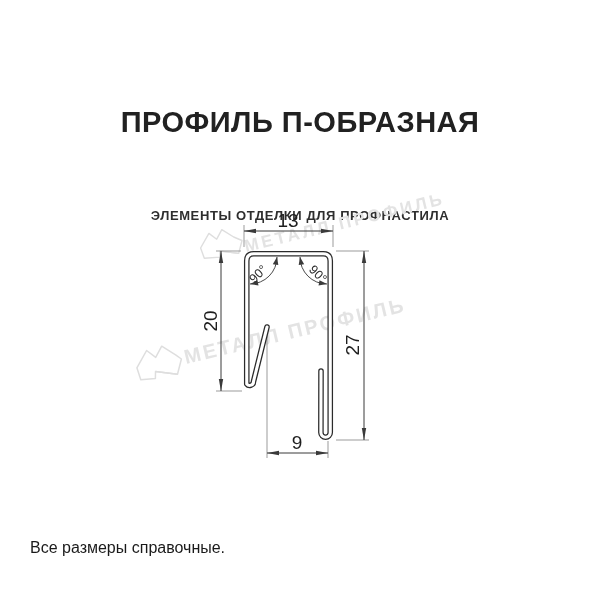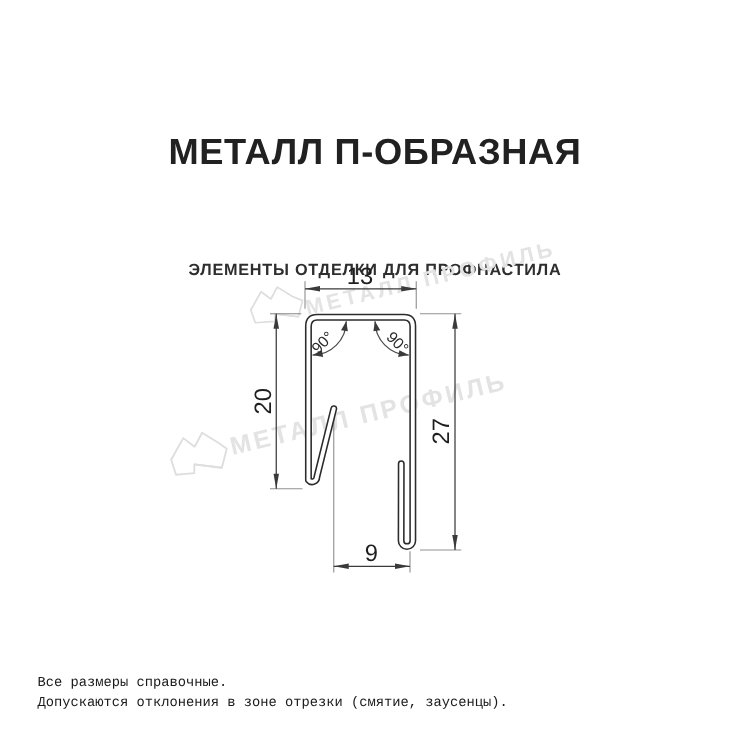--- a/index.html
+++ b/index.html
@@ -3,34 +3,34 @@
 <meta charset="utf-8">
 <style>
   html,body{margin:0;padding:0;background:#ffffff;}
   body{width:600px;height:600px;position:relative;overflow:hidden;
        font-family:"Liberation Sans",sans-serif;}
   .header{position:absolute;top:47px;left:0;width:600px;text-align:center;}
   .title{font-size:29px;line-height:30px;font-weight:700;color:#212121;
          letter-spacing:0.5px;white-space:pre;}
   .subtitle{margin-top:11px;font-size:13px;font-weight:700;color:#2e2e2e;
             letter-spacing:0.6px;}
-  .footer{position:absolute;left:30px;top:540px;font-size:11px;line-height:15.5px;
-          color:#1a1a1a;font-family:Liberation Mono, monospace;}
+  .footer{position:absolute;left:30px;top:540px;font-size:16px;line-height:15.5px;
+          color:#1a1a1a;}
   svg{position:absolute;left:0;top:0;}
   svg text{font-family:"Liberation Sans",sans-serif;}
   .dimtxt{font-size:19px;fill:#1e1e1e;}
   .angtxt{font-size:12.5px;fill:#2a2a2a;}
   .wmtxt{font-weight:700;fill:#e3e3e3;}
 </style>
 </head>
 <body>
 
 <div class="header">
   <div class="title">
-    <div>МЕТАЛЛ П-ОБРАЗНАЯ</div>
+    <div>ПРОФИЛЬ П-ОБРАЗНАЯ</div>
   </div>
   <div class="subtitle">ЭЛЕМЕНТЫ ОТДЕЛКИ ДЛЯ ПРОФНАСТИЛА</div>
 </div>
 
 <svg width="600" height="600" viewBox="0 0 600 600">
 
   <g stroke="#dedede" stroke-width="1.4" fill="none" stroke-linejoin="round">
 
     <path d="M 204.3,258.2 L 200.6,248 L 208.9,233.4 L 216.7,239.2 L 221.8,229.7
              L 233.7,237 L 242,240.5 L 238.7,253.4 L 220,251.1 L 219.9,257.1 Z"></path>
@@ -101,14 +101,13 @@
     <path d="M277,257 L272.8,264.2 L278.3,265 Z"></path>
     <path d="M300,257 L304.2,264.2 L298.7,265 Z"></path>
     <path d="M327,284 L319.5,280.2 L318.5,285.5 Z"></path>
   </g>
   <text class="angtxt" transform="translate(261,277) rotate(-45)" text-anchor="middle">90°</text>
   <text class="angtxt" transform="translate(315,277) rotate(45)" text-anchor="middle">90°</text>
 </svg>
 
 <div class="footer">
   <div>Все размеры справочные.</div>
-  <div>Допускаются отклонения в зоне отрезки (смятие, заусенцы).</div>
 </div>
 
 </body></html>

